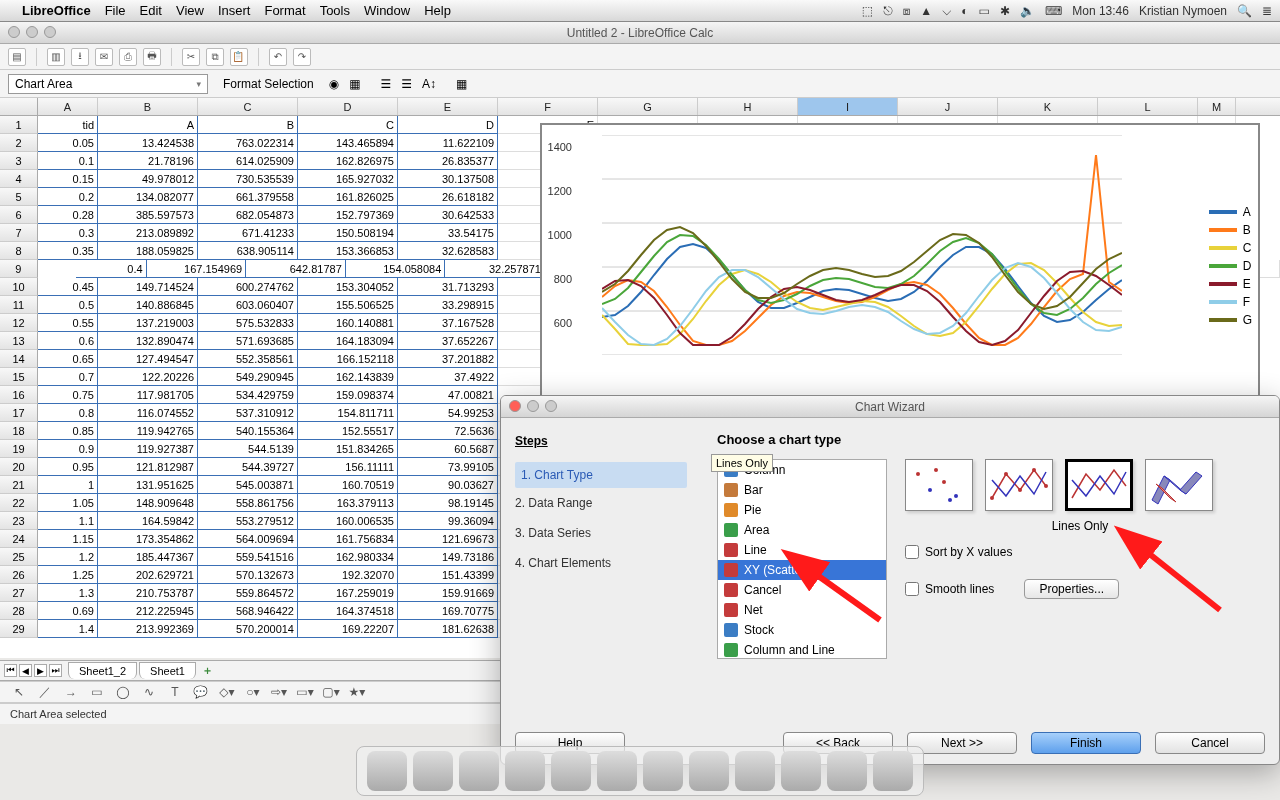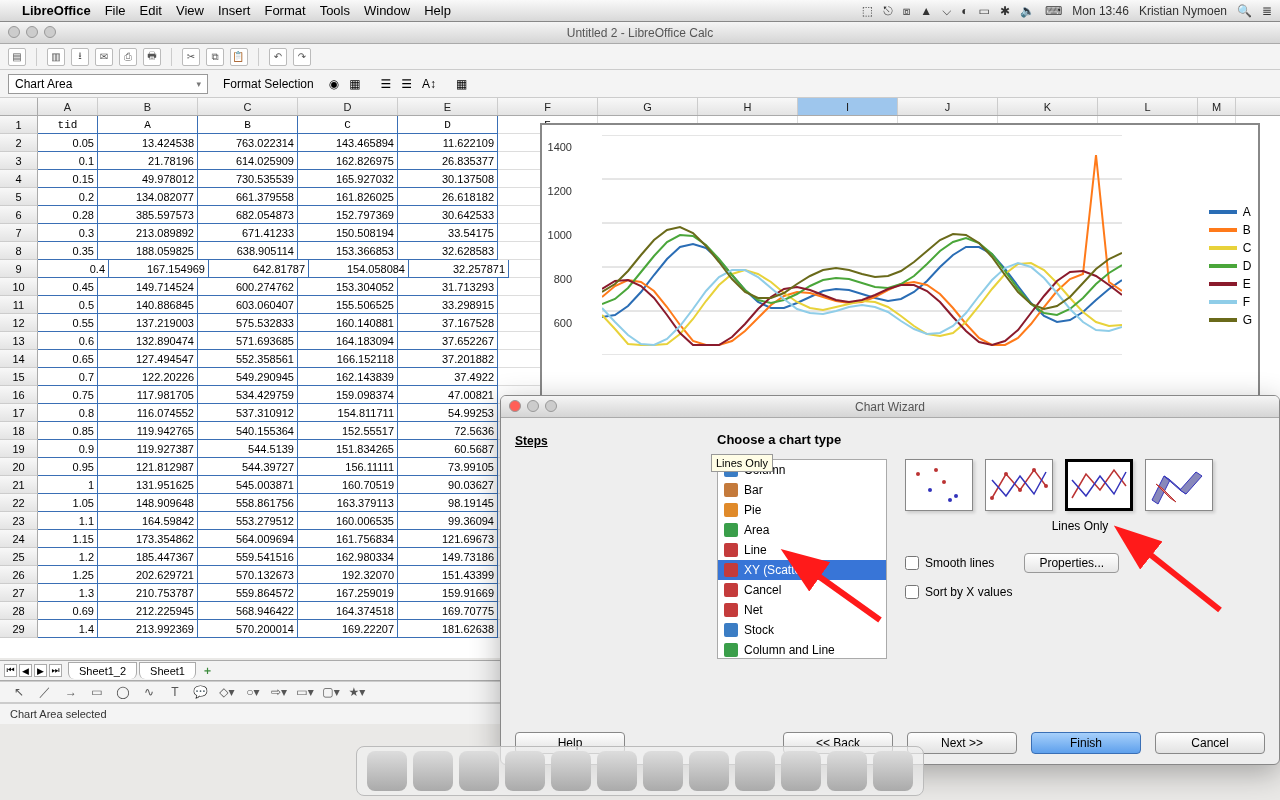--- a/index.html
+++ b/index.html
@@ -31,21 +31,21 @@
 
 .sheet-area { position: relative; height: 560px; background: #fff; overflow: hidden; }
 .col-headers { display: flex; height: 18px; background: linear-gradient(#f8f8f8,#e4e4e4); border-bottom: 1px solid #aaa; }
 .corner { width: 38px; border-right: 1px solid #aaa; }
 .ch { text-align: center; font-size: 11px; border-right: 1px solid #ccc; line-height: 18px; color: #222; }
 .ch.sel { background: #9ec6ed; }
 .rows { position: absolute; top: 18px; left: 0; right: 0; bottom: 0; overflow: hidden; }
 .row { display: flex; height: 18px; }
 .rh { width: 38px; background: linear-gradient(#f8f8f8,#e4e4e4); border-right: 1px solid #aaa; border-bottom: 1px solid #ccc; text-align: center; font-size: 11px; line-height: 18px; }
 .cell { border-right: 1px solid #ddd; border-bottom: 1px solid #ddd; font-size: 11px; line-height: 18px; padding: 0 3px; overflow: hidden; white-space: nowrap; text-align: right; }
-.cell.txt { text-align: center; font-family: Liberation Mono, monospace; }
+.cell.txt { text-align: right; }
 .cell.sel { border-right: 1px solid #3a6fb5; border-bottom: 1px solid #3a6fb5; }
 
 
 .chart-box { position: absolute; left: 540px; top: 25px; width: 720px; height: 370px; background: #fff; border: 2px solid #888; }
 .chart-plot { position: absolute; left: 60px; top: 10px; width: 520px; height: 220px; }
 .legend { position: absolute; right: 6px; top: 80px; font-size: 12px; }
 .legend .lg { display: flex; align-items: center; gap: 6px; margin-bottom: 4px; }
 .legend .sw { width: 28px; height: 4px; }
 .yaxis { position: absolute; left: 30px; top: 8px; font-size: 11px; color: #333; }
 .ytick { position: absolute; right: 0; text-align: right; width: 28px; }
@@ -315,21 +315,21 @@
         <div class="cell" style="width: 100px;"></div>
         <div class="cell" style="width: 100px;"></div>
         <div class="cell" style="width: 100px;"></div>
         <div class="cell" style="width: 100px;"></div>
         <div class="cell" style="width: 100px;"></div>
         <div class="cell" style="width: 100px;"></div>
         <div class="cell" style="width: 38px;"></div>
       </div>
       <div class="row">
         <div class="rh">9</div>
-        <div class="cell sel" style="width: 71px;">0.4</div>
+        <div class="cell sel" style="width: 71px; margin-left: 38px;">0.4</div>
         <div class="cell sel" style="width: 100px;">167.154969</div>
         <div class="cell sel" style="width: 100px;">642.81787</div>
         <div class="cell sel" style="width: 100px;">154.058084</div>
         <div class="cell sel" style="width: 100px;">32.257871</div>
         <div class="cell" style="width: 100px;">12</div>
         <div class="cell" style="width: 100px;"></div>
         <div class="cell" style="width: 100px;"></div>
         <div class="cell" style="width: 100px;"></div>
         <div class="cell" style="width: 100px;"></div>
         <div class="cell" style="width: 100px;"></div>
@@ -756,20 +756,26 @@
     <div class="traffic">
       <div class="dot" style="background:#ff5f57"></div>
       <div class="dot"></div>
       <div class="dot"></div>
     </div>
     <span>Chart Wizard</span>
   </div>
   <div class="body">
     <div class="left">
       <div class="steps-hd">Steps</div>
+      <div id="steps-host">
+          <div class="step active">1. Chart Type</div>
+          <div class="step">2. Data Range</div>
+          <div class="step">3. Data Series</div>
+          <div class="step">4. Chart Elements</div>
+        </div>
     </div>
     <div class="right">
       <div class="rhd">Choose a chart type</div>
       <div style="display:flex;">
         <div class="type-list" id="type-list-host">
             <div class="ti">
               <span class="tic" style="background: rgb(59, 125, 196); border-radius: 2px;"></span>
               <span>Column</span>
             </div>
             <div class="ti">
@@ -850,32 +856,32 @@
                     <polygon points="34,30 50,12 56,16 40,34"></polygon>
                   </g>
                   <g stroke="#b33" fill="#d88" stroke-width="1">
                     <polygon points="10,24 24,38 30,42 16,28"></polygon>
                   </g>
                 </svg>
             </div>
           </div>
           <div class="sub-label">Lines Only</div>
           <div class="tooltip" style="left:210px; top:58px;">Lines Only</div>
+          <div class="opts sort-row">
+            <label>
+                <input type="checkbox" style="">
+                <span>Sort by X values</span>
+              </label>
+          </div>
           <div class="opts">
             <label>
                 <input type="checkbox" style="">
                 <span>Smooth lines</span>
               </label>
             <button class="prop-btn">Properties...</button>
-          </div>
-          <div class="opts sort-row">
-            <label>
-                <input type="checkbox" style="">
-                <span>Sort by X values</span>
-              </label>
           </div>
         </div>
       </div>
     </div>
   </div>
   <div class="buttons">
     <button class="btn">Help</button>
     <span class="spacer"></span>
     <button class="btn">&lt;&lt; Back</button>
     <button class="btn">Next &gt;&gt;</button>

